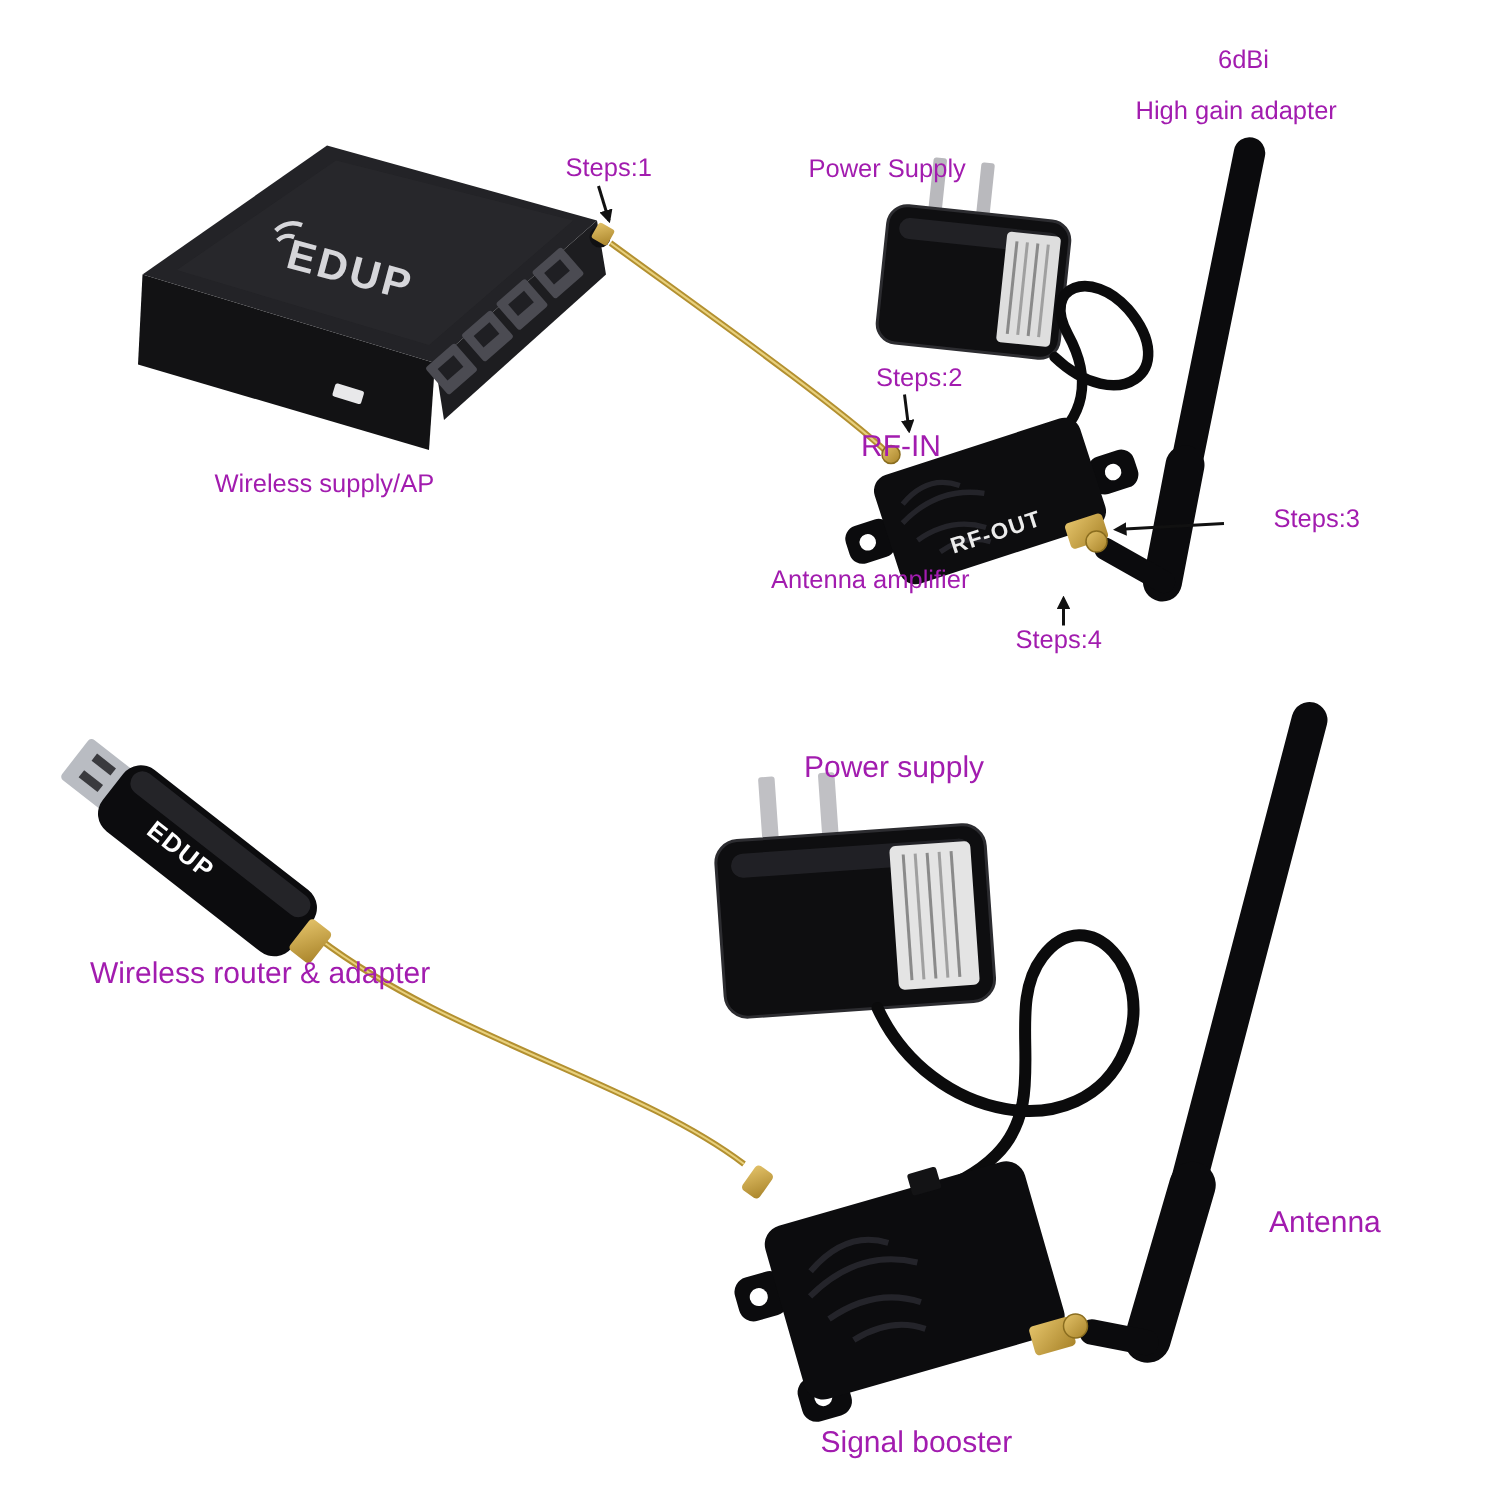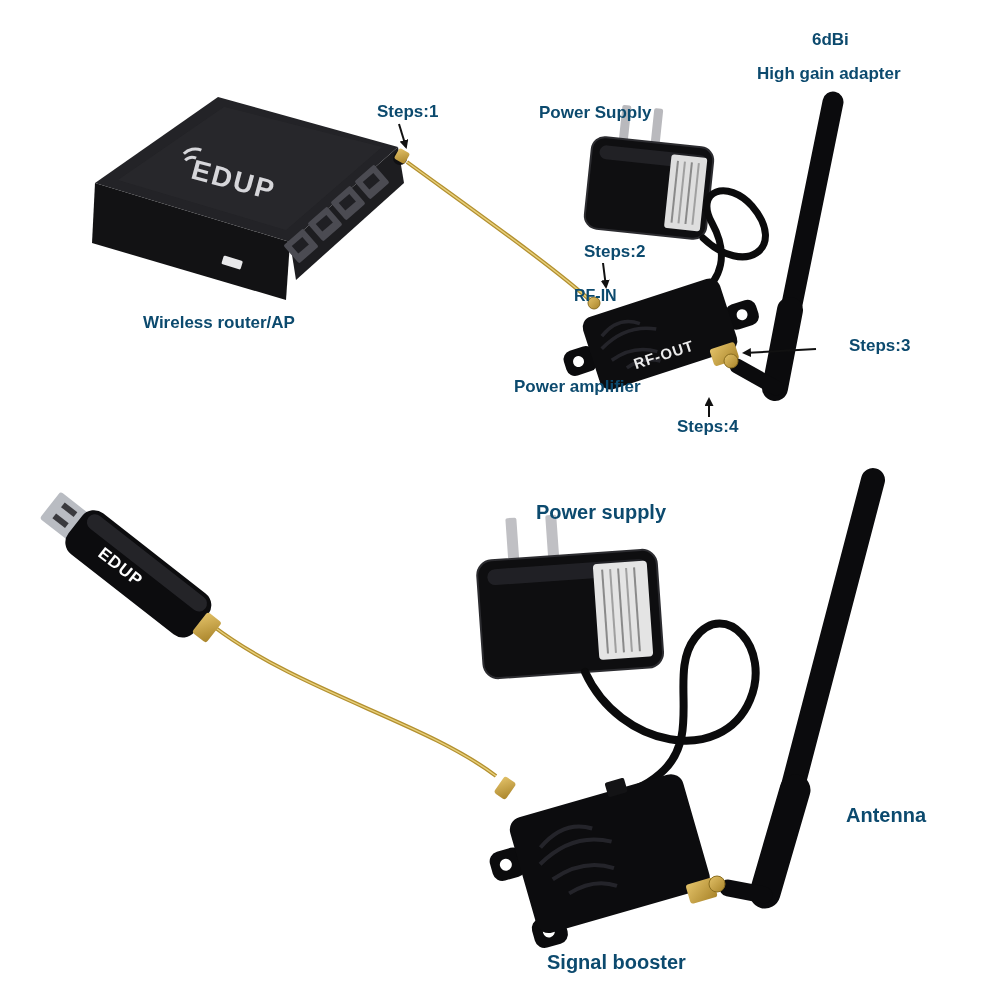--- a/index.html
+++ b/index.html
@@ -1,23 +1,22 @@
 <!DOCTYPE html>
 <html><head>
 <meta charset="utf-8">
 <style>
   html,body{margin:0;padding:0;background:#ffffff;}
   #stage{
     position:relative;width:1000px;height:1000px;background:#ffffff;
     font-family:"Liberation Sans", sans-serif;color:#1a1a1a;overflow:hidden;
   }
   .label{
-    position:absolute;white-space:nowrap;color:#0c4a6e;
+    position:absolute;white-space:nowrap;color:#a21caf;
     font-family:"Liberation Sans", sans-serif;
-    font-weight:bold;
   }
   .lab-sm{font-size:17px;}
   .lab-lg{font-size:20px;}
   svg{position:absolute;left:0;top:0;}
 </style>
 </head>
 <body>
 
 <div id="stage">
 
@@ -184,23 +183,24 @@
       <line x1="764" y1="895" x2="728" y2="888" stroke="#0b0b0d" stroke-width="17" stroke-linecap="round"></line>
       <circle cx="717" cy="884" r="8" fill="url(#goldGrad)" stroke="#8a6d1f"></circle>
     </g>
   </svg>
 
   <div class="label lab-sm" style="left:812px;top:30px;">6dBi</div>
   <div class="label lab-sm" style="left:757px;top:64px;">High gain adapter</div>
   <div class="label lab-sm" style="left:539px;top:103px;">Power Supply</div>
   <div class="label lab-sm" style="left:377px;top:102px;text-align:center;">Steps:1</div>
   <div class="label lab-sm" style="left:584px;top:242px;">Steps:2</div>
-  <div class="label lab-sm" style="left:574px;top:287px;font-size:16px;">RF-IN</div>
+  <div class="label lab-sm" style="left:574px;top:287px;font-size:20px;">RF-IN</div>
   <div class="label lab-sm" style="left:817px;top:336px;margin-left:32px;">Steps:3</div>
-  <div class="label lab-sm" style="left:514px;top:377px;">Power amplifier</div>
+  <div class="label lab-sm" style="left:514px;top:377px;">Antenna amplifier</div>
   <div class="label lab-sm" style="left:677px;top:417px;text-align:center;">Steps:4</div>
-  <div class="label lab-sm" style="left:143px;top:313px;">Wireless router/AP</div>
+  <div class="label lab-sm" style="left:143px;top:313px;">Wireless supply/AP</div>
 
   <div class="label lab-lg" style="left:536px;top:501px;">Power supply</div>
+  <div class="label lab-lg" style="left:60px;top:638px;">Wireless router &amp; adapter</div>
   <div class="label lab-lg" style="left:846px;top:804px;">Antenna</div>
   <div class="label lab-lg" style="left:547px;top:951px;">Signal booster</div>
 
 </div>
 
 </body></html>

